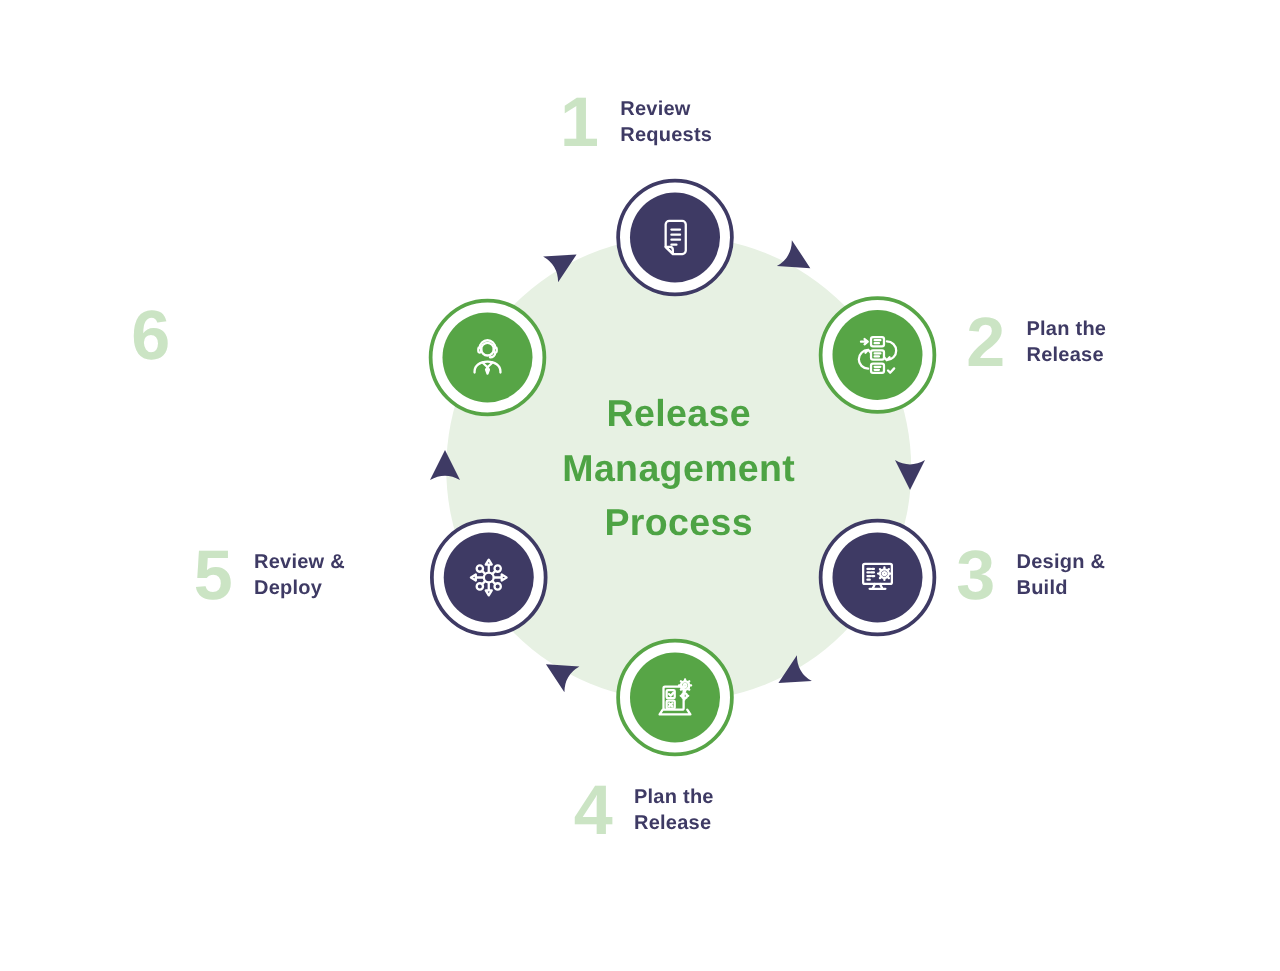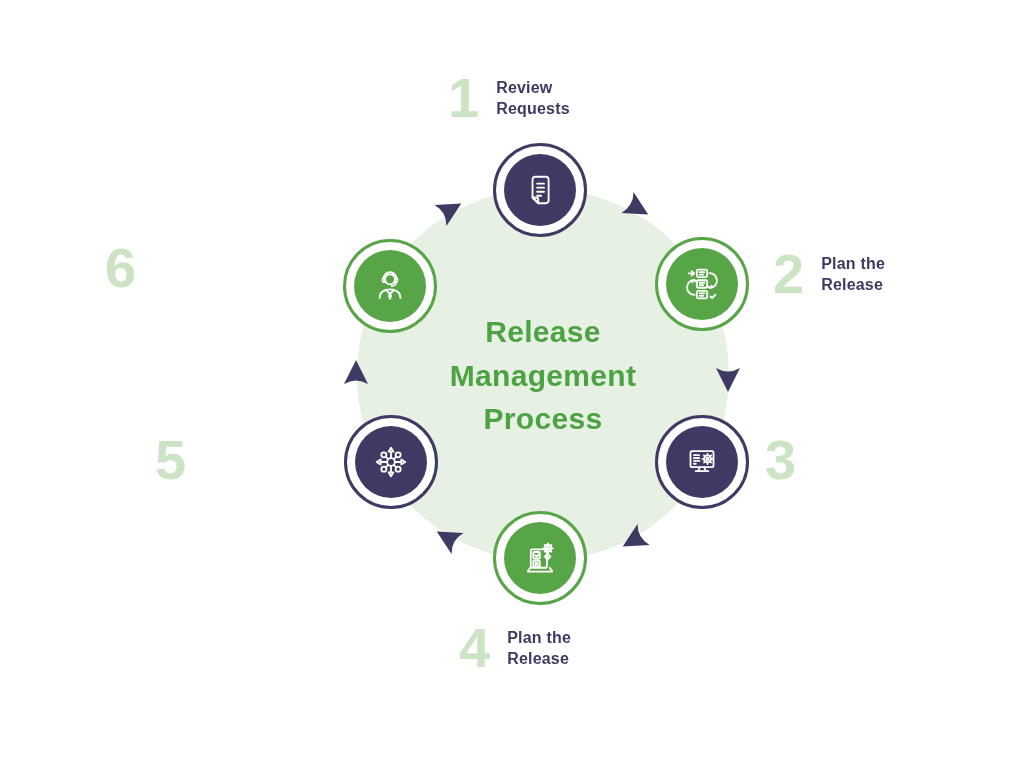--- a/index.html
+++ b/index.html
@@ -224,29 +224,33 @@
   </div>
 
   <div class="step" id="step-2">
     <span class="num">2</span>
     <div class="lbl">Plan the
 Release</div>
   </div>
 
   <div class="step" id="step-3">
     <span class="num">3</span>
+    <div class="lbl">Design &amp;
+Build</div>
   </div>
 
   <div class="step" id="step-4">
     <span class="num">4</span>
     <div class="lbl">Plan the
 Release</div>
   </div>
 
   <div class="step" id="step-5">
     <span class="num">5</span>
+    <div class="lbl">Review &amp;
+Deploy</div>
   </div>
 
   <div class="step" id="step-6">
     <span class="num">6</span>
   </div>
 
 </div>
 
 </body></html>

